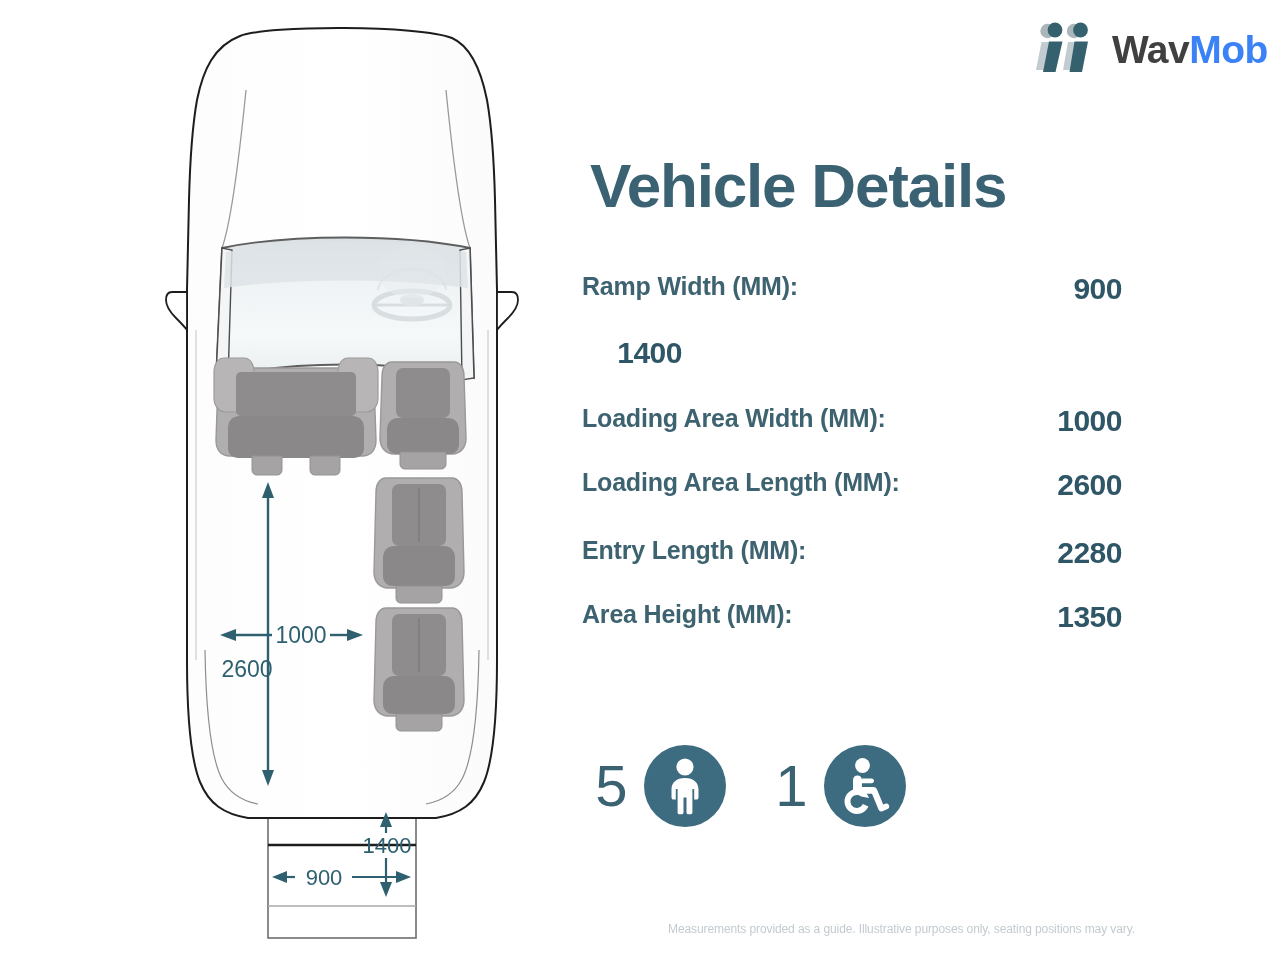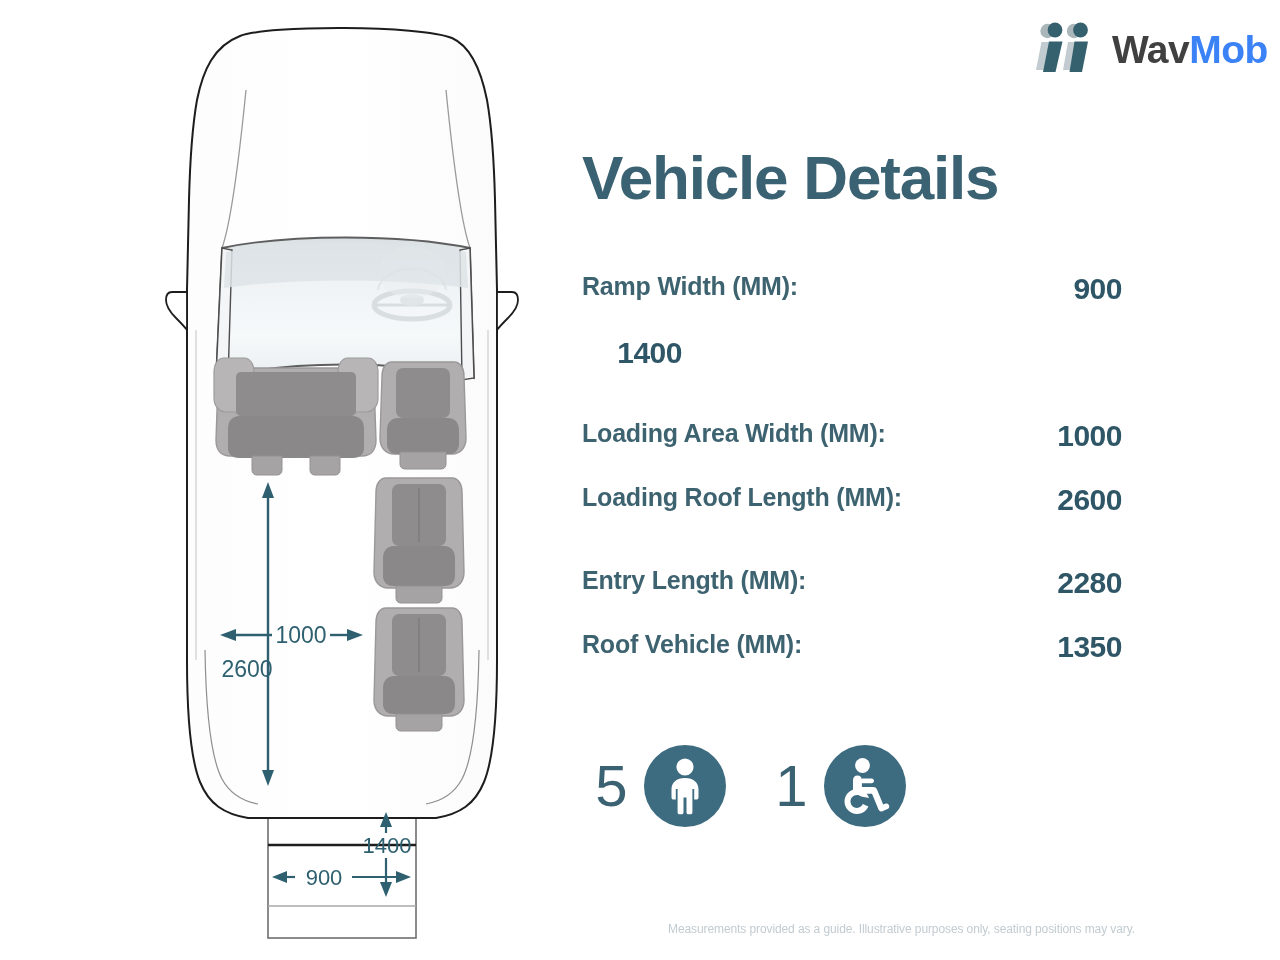--- a/index.html
+++ b/index.html
@@ -23,30 +23,30 @@
     line-height:1; white-space:nowrap;
   }
   .logo-wav{color:#404040;}
   .logo-mob{color:#3b82f6;}
 
   
   .panel{position:absolute; left:580px; top:0; width:700px; height:960px;}
   .panel-title{
     position:absolute; left:2px; top:145px;
     font-size:62px; font-weight:700; letter-spacing:-1.2px;
-    color:#3a6272; line-height:1.05; margin:0;
+    color:#3a6272; line-height:1.05; margin:8px;
     white-space:nowrap;
   }
 
   .spec-list{position:absolute; left:2px; top:272px; width:540px;}
   .spec-row{
     display:flex; align-items:flex-start;
     height:64px;
   }
-  .spec-row.gap{margin-top:19px;}
+  .spec-row.gap{margin-top:4px;}
   .spec-label{
     flex:0 0 440px;
     font-size:25px; font-weight:700; color:#3e6370;
     letter-spacing:-0.2px; white-space:nowrap;
   }
   .spec-value{
     flex:0 0 auto; width:100px; text-align:right;
     font-size:30px; font-weight:700; color:#2f5666;
     letter-spacing:-0.5px;
   }
@@ -295,31 +295,31 @@
       <div class="spec-row">
         <div class="spec-value">1400</div>
       </div>
 
       <div class="spec-row gap">
         <div class="spec-label">Loading Area Width (MM):</div>
         <div class="spec-value">1000</div>
       </div>
 
       <div class="spec-row">
-        <div class="spec-label">Loading Roof Length (MM):</div>
+        <div class="spec-label">Loading Area Length (MM):</div>
         <div class="spec-value">2600</div>
       </div>
 
       <div class="spec-row gap">
         <div class="spec-label">Entry Length (MM):</div>
         <div class="spec-value">2280</div>
       </div>
 
       <div class="spec-row">
-        <div class="spec-label">Roof Vehicle (MM):</div>
+        <div class="spec-label">Area Height (MM):</div>
         <div class="spec-value">1350</div>
       </div>
 
     </div>
 
     <div class="capacity">
 
       <div class="cap-group">
         <div class="cap-count">5</div>
         <div class="cap-circle">

